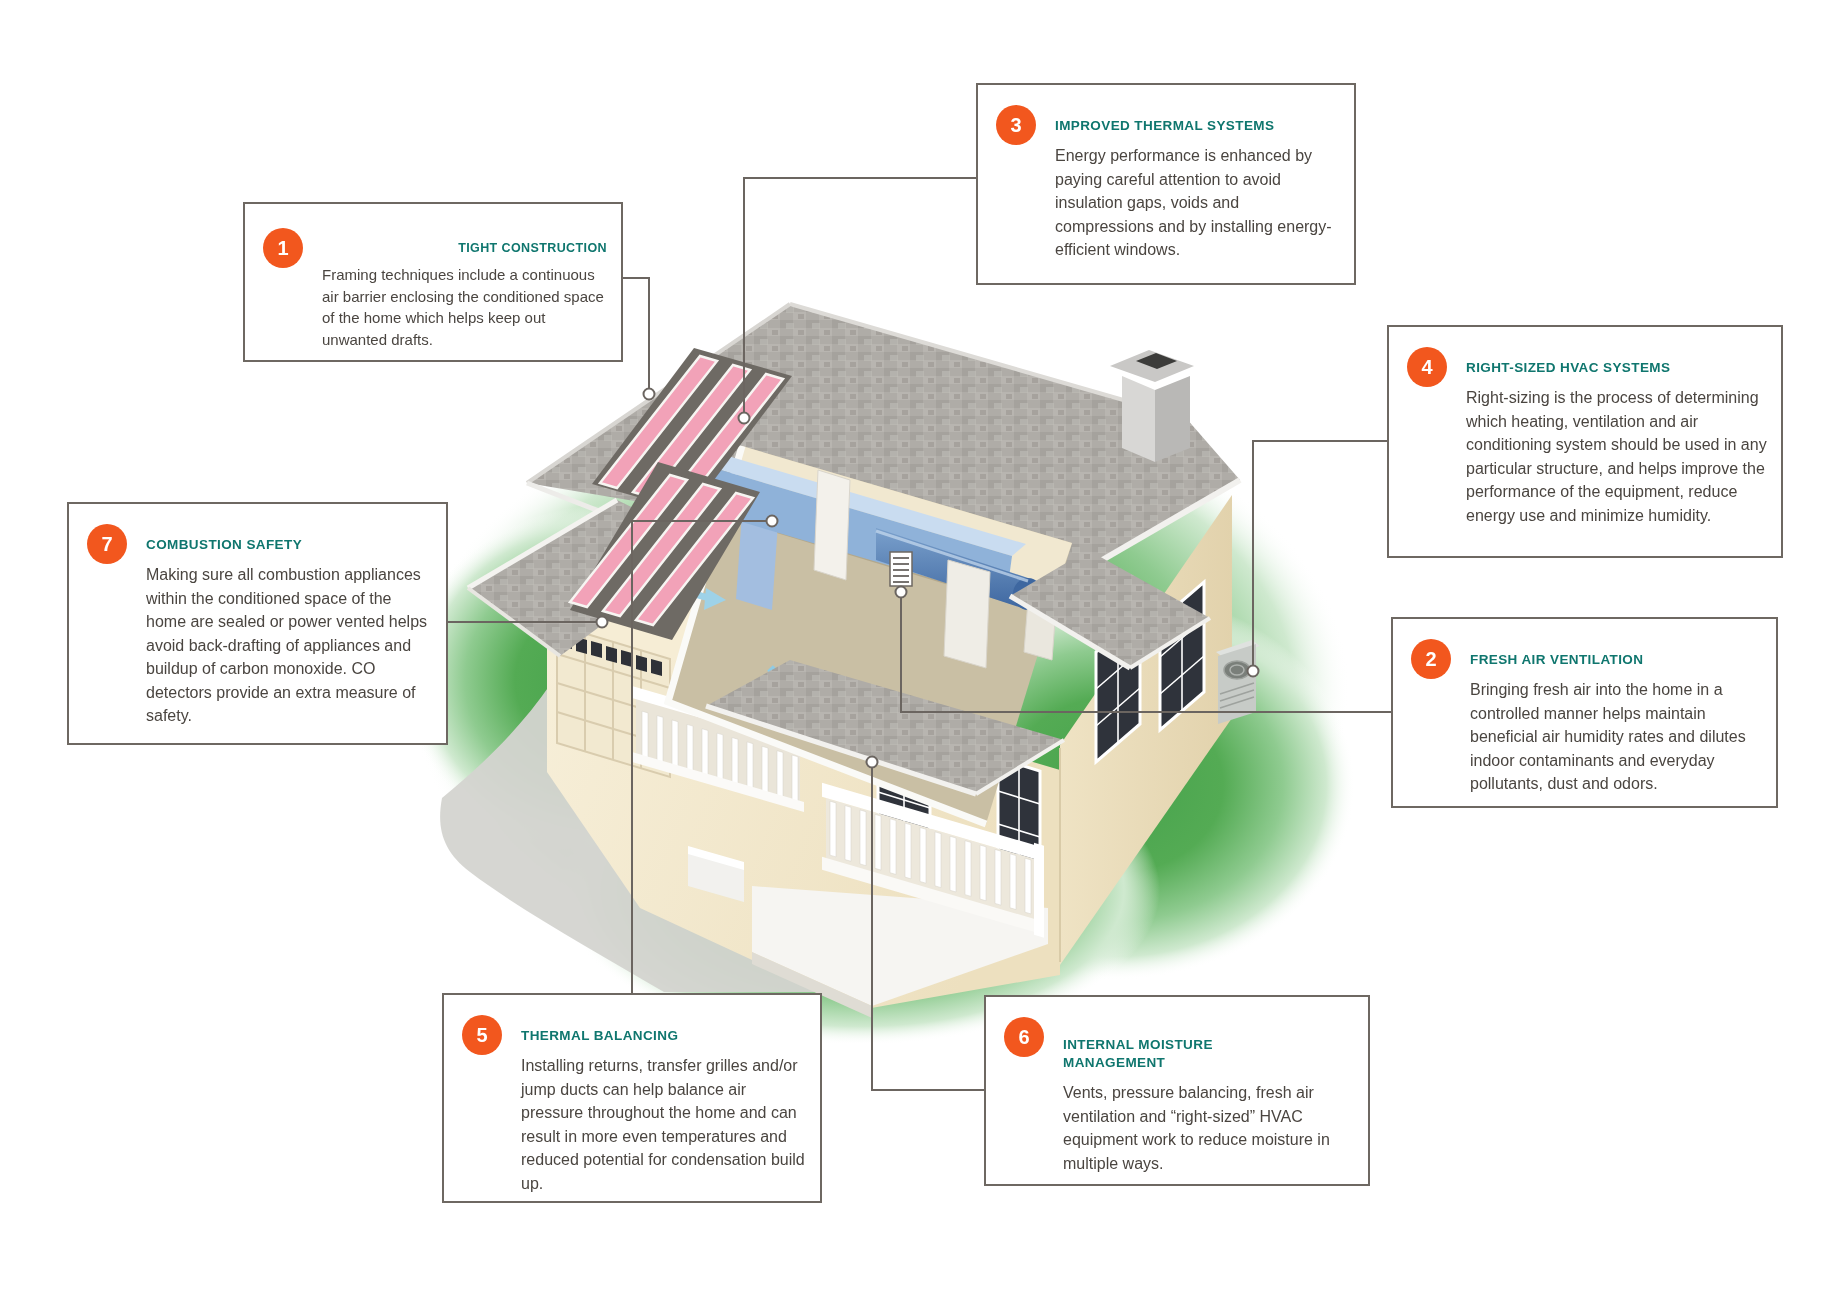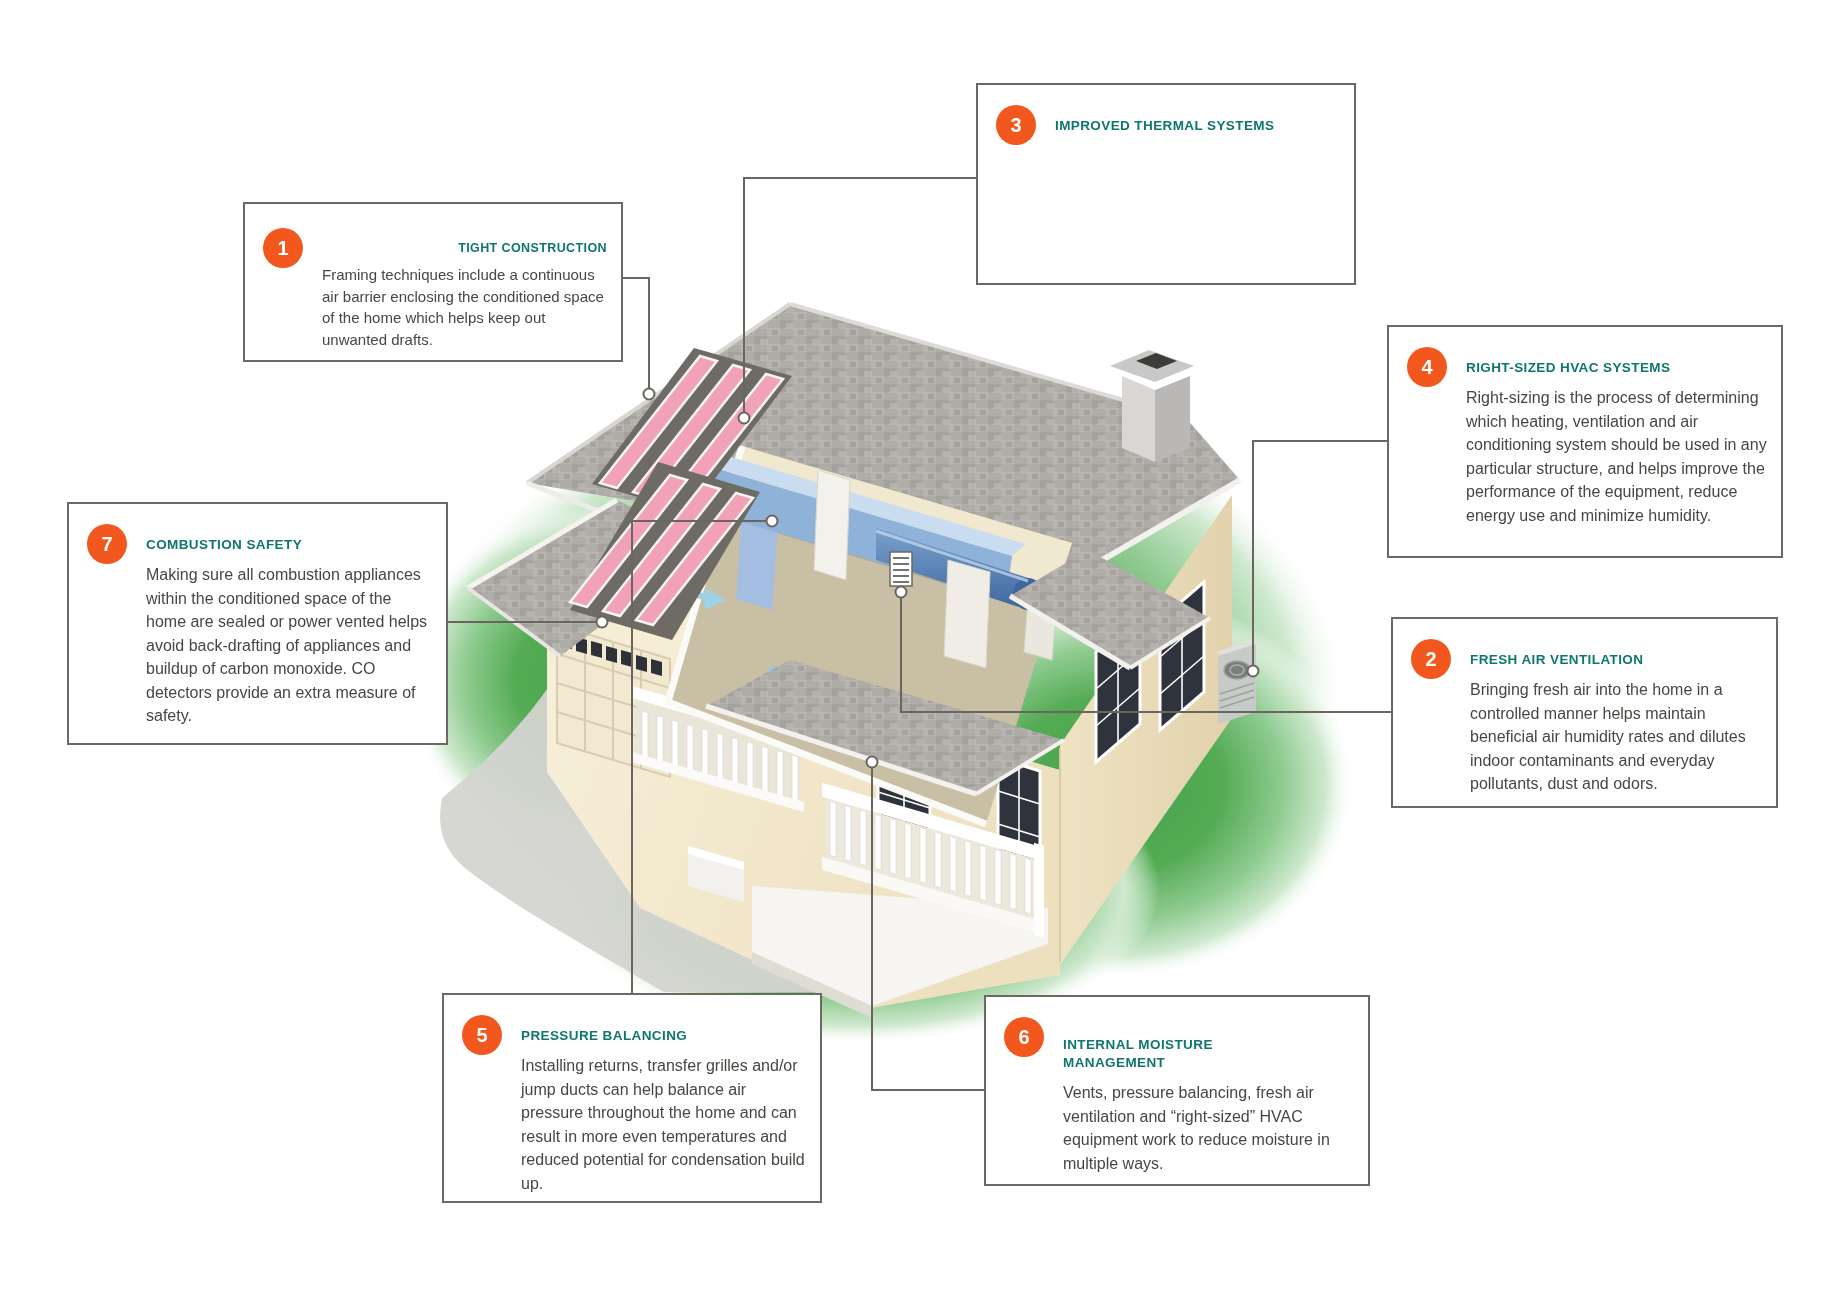--- a/index.html
+++ b/index.html
@@ -322,20 +322,21 @@
     <div class="ctext">
       <div class="ctitle">TIGHT CONSTRUCTION</div>
       <div class="cbody">Framing techniques include a continuous air barrier enclosing the conditioned space of the home which helps keep out unwanted drafts.</div>
     </div>
   </div>
 
   <div class="callout" style="left:976px;top:83px;width:380px;height:202px;">
     <div class="badge">3</div>
     <div class="ctext">
       <div class="ctitle">IMPROVED THERMAL SYSTEMS</div>
+      <div class="cbody">Energy performance is enhanced by paying careful attention to avoid insulation gaps, voids and compressions and by installing energy-efficient windows.</div>
     </div>
   </div>
 
   <div class="callout" style="left:1387px;top:325px;width:396px;height:233px;">
     <div class="badge">4</div>
     <div class="ctext">
       <div class="ctitle">RIGHT-SIZED HVAC SYSTEMS</div>
       <div class="cbody">Right-sizing is the process of determining which heating, ventilation and air conditioning system should be used in any particular structure, and helps improve the performance of the equipment, reduce energy use and minimize humidity.</div>
     </div>
   </div>
@@ -352,21 +353,21 @@
     <div class="badge">7</div>
     <div class="ctext">
       <div class="ctitle">COMBUSTION SAFETY</div>
       <div class="cbody">Making sure all combustion appliances within the conditioned space of the home are sealed or power vented helps avoid back-drafting of appliances and buildup of carbon monoxide. CO detectors provide an extra measure of safety.</div>
     </div>
   </div>
 
   <div class="callout" style="left:442px;top:993px;width:380px;height:210px;">
     <div class="badge">5</div>
     <div class="ctext">
-      <div class="ctitle">PRESSURE BALANCING</div>
+      <div class="ctitle">THERMAL BALANCING</div>
       <div class="cbody">Installing returns, transfer grilles and/or jump ducts can help balance air pressure throughout the home and can result in more even temperatures and reduced potential for condensation build up.</div>
     </div>
   </div>
 
   <div class="callout" style="left:984px;top:995px;width:386px;height:191px;">
     <div class="badge">6</div>
     <div class="ctext">
       <div class="ctitle narrow-title">INTERNAL MOISTURE MANAGEMENT</div>
       <div class="cbody">Vents, pressure balancing, fresh air ventilation and  “right-sized” HVAC equipment work to reduce moisture in multiple ways.</div>
     </div>

